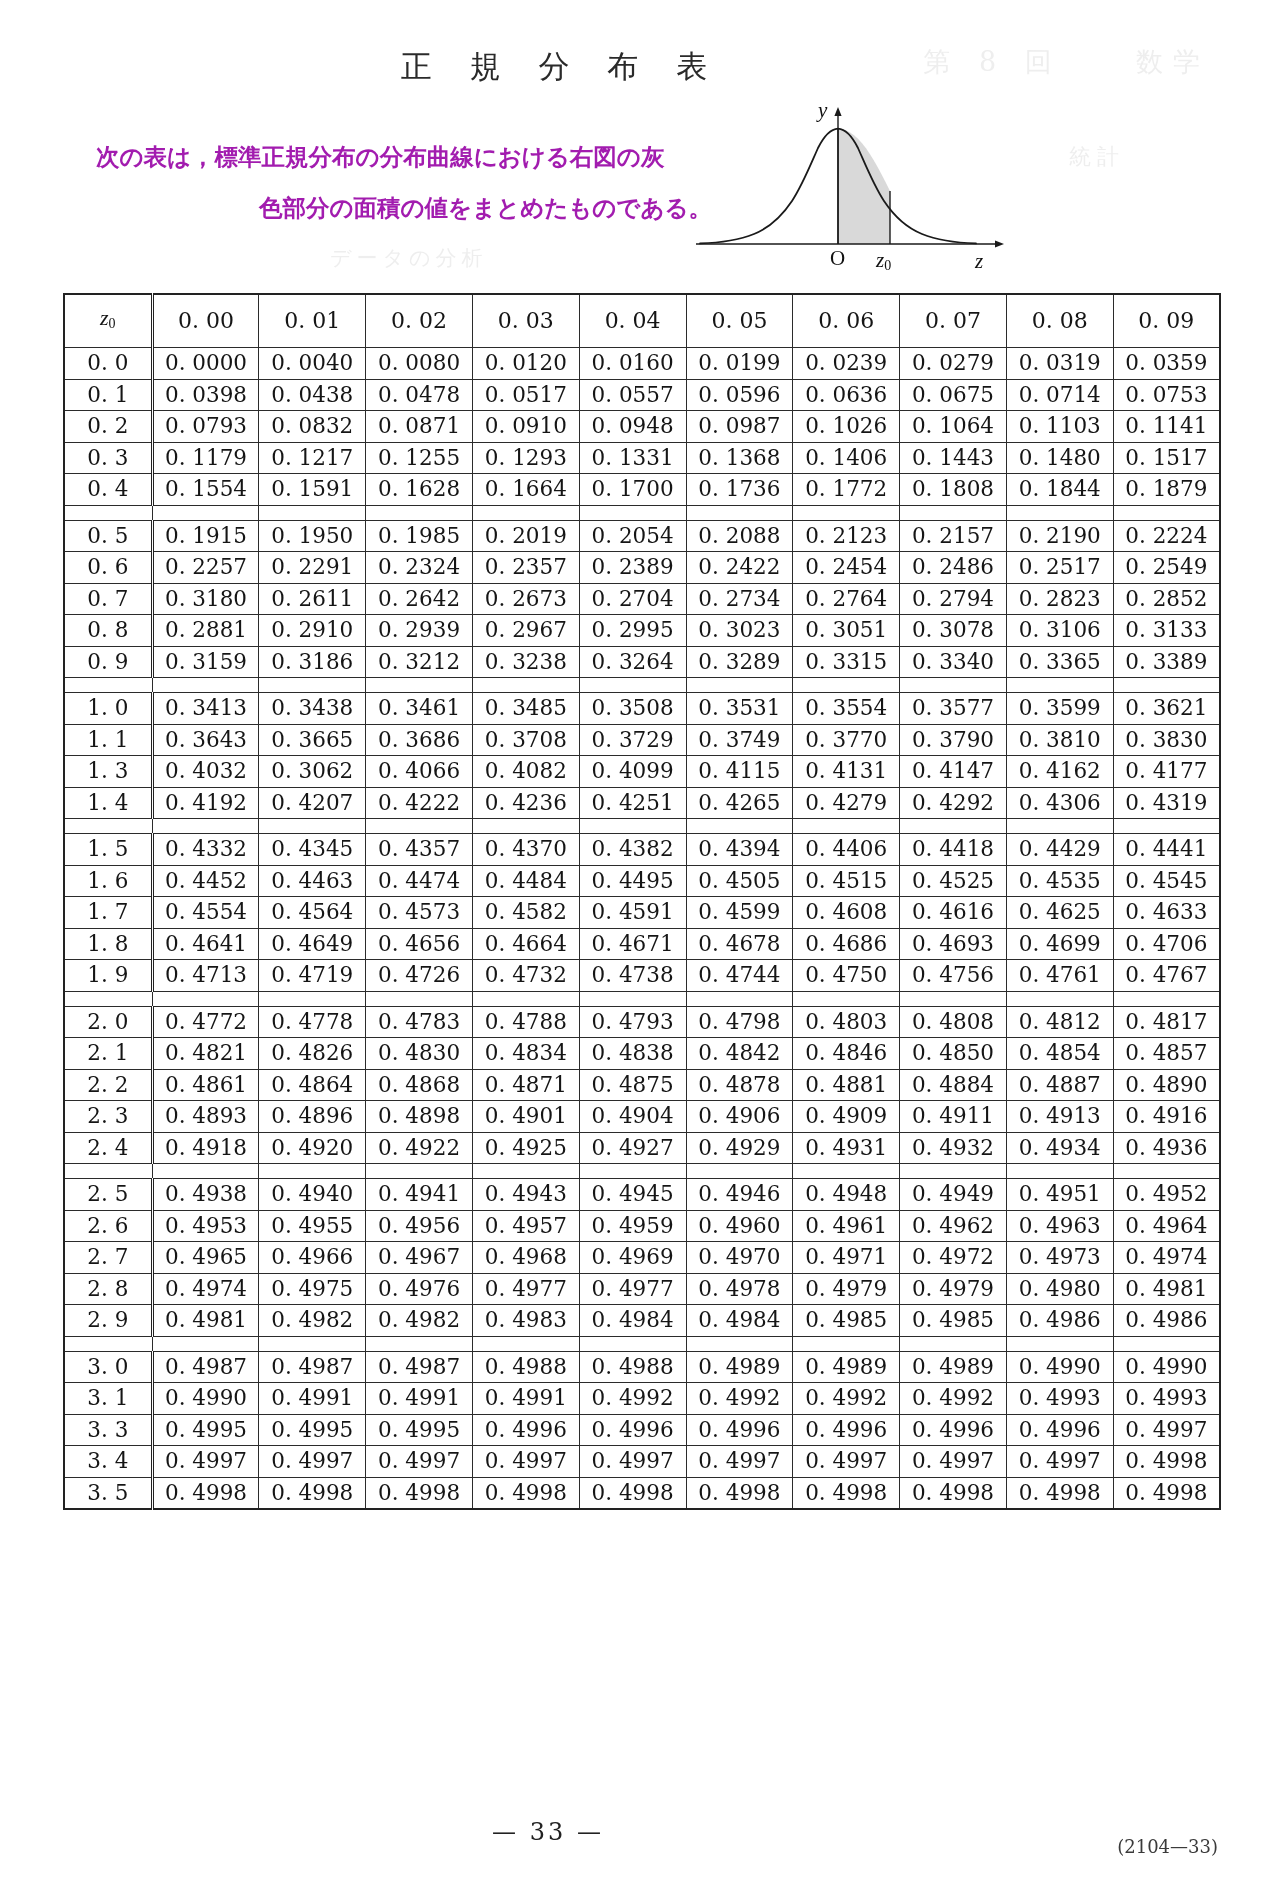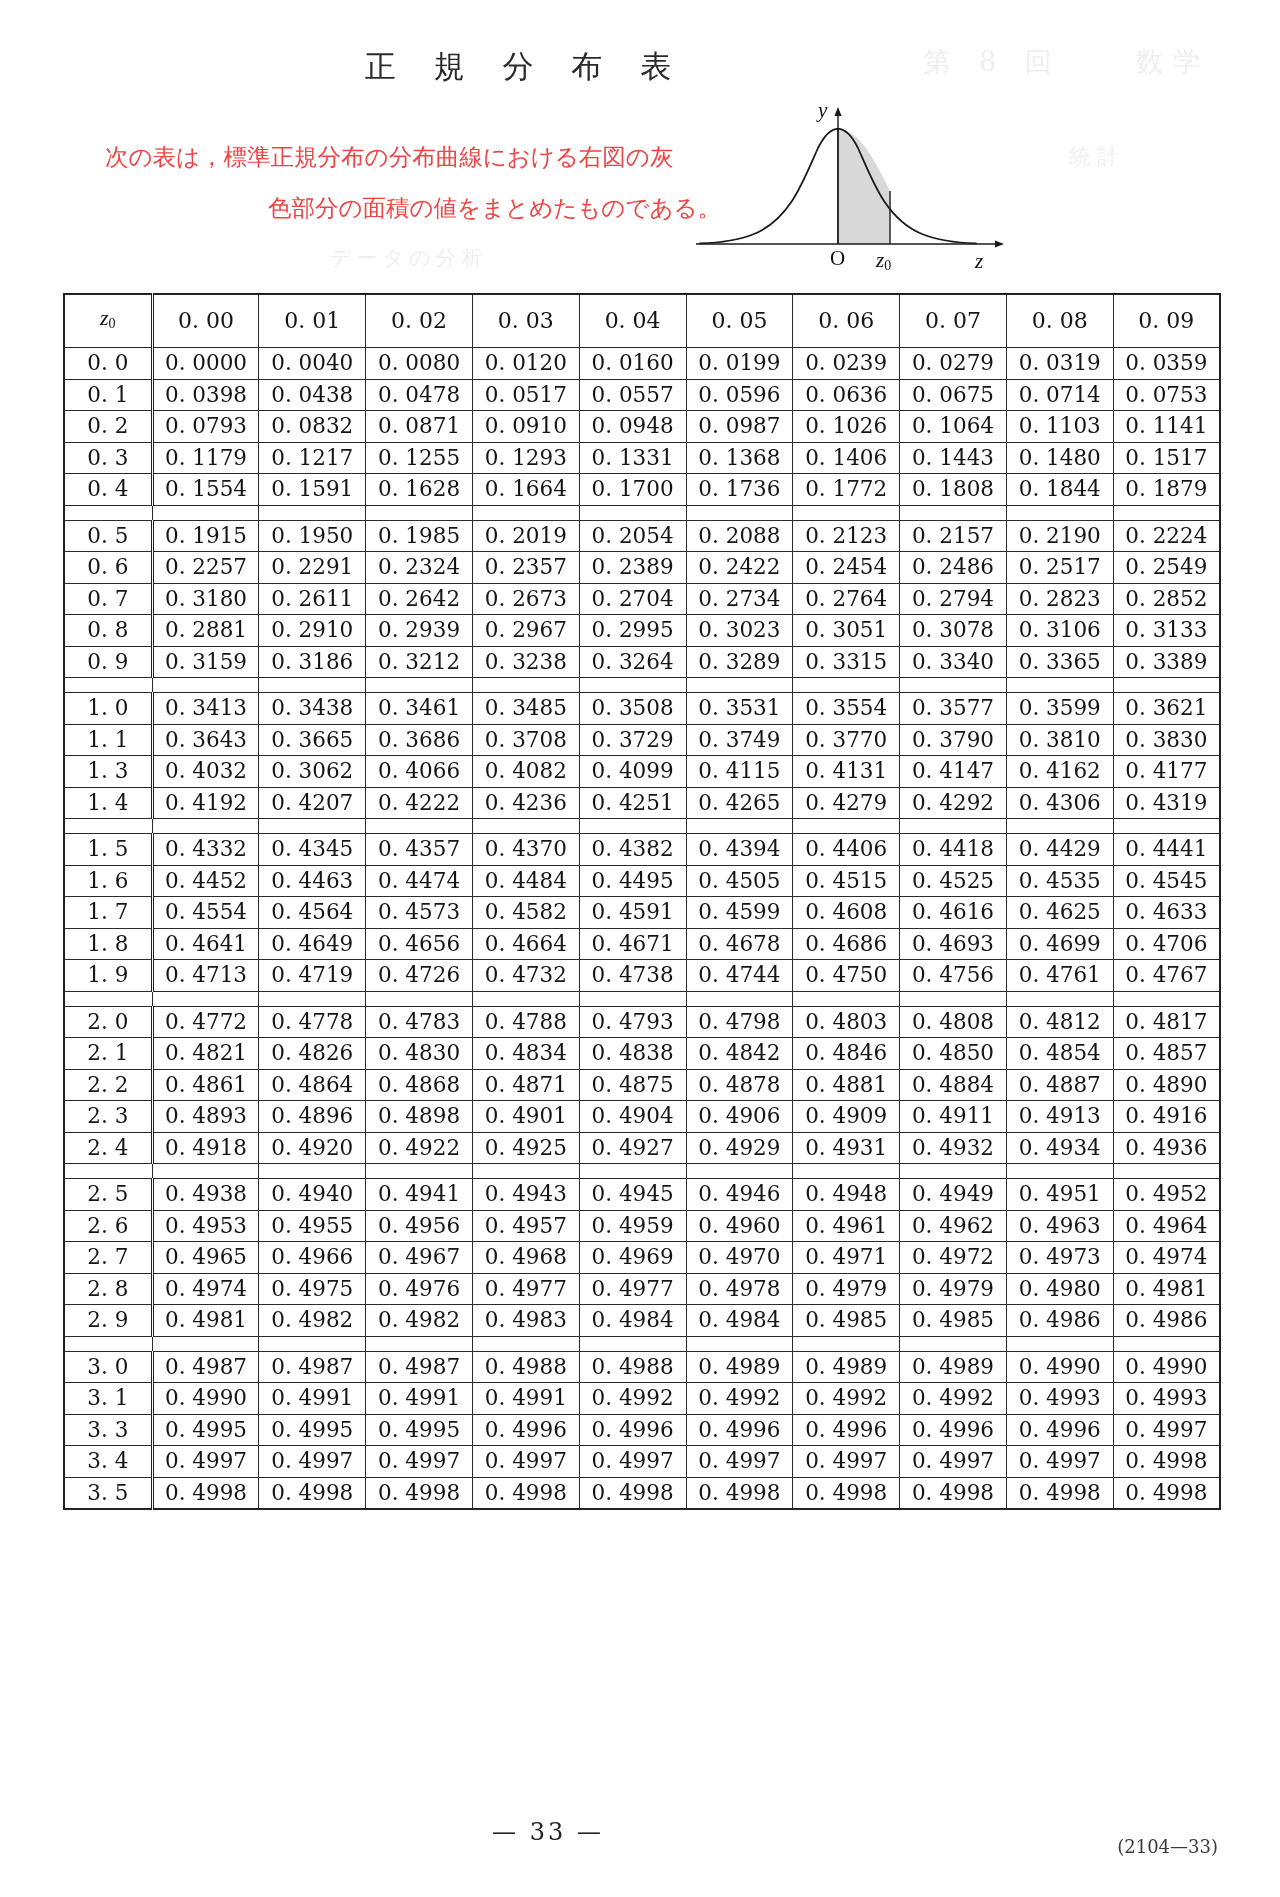--- a/index.html
+++ b/index.html
@@ -22,32 +22,34 @@
     top: 46px;
     left: 0;
     width: 1036px;
     text-align: center;
     font-size: 31px;
     letter-spacing: 14px;
     text-indent: 14px;
     font-weight: 500;
     font-family: "DejaVu Serif", "Liberation Serif", serif;
     color: #2a2a2a;
+    padding-left: 36px;
   }
 
   
   .intro {
     position: absolute;
     top: 132px;
-    left: 81px;
+    left: 72px;
     width: 640px;
     font-size: 23.5px;
     line-height: 51px;
     font-family: "DejaVu Serif", "Liberation Serif", serif;
-    color: #ef4444;
+    color: #a21caf;
+    font-weight: bold;
   }
   .intro .line1 { display: block; text-indent: 24px; }
   .intro .line2 { display: block; text-align: right; }
 
   
   .figure {
     position: absolute;
     top: 96px;
     left: 690;
     left: 690px;

